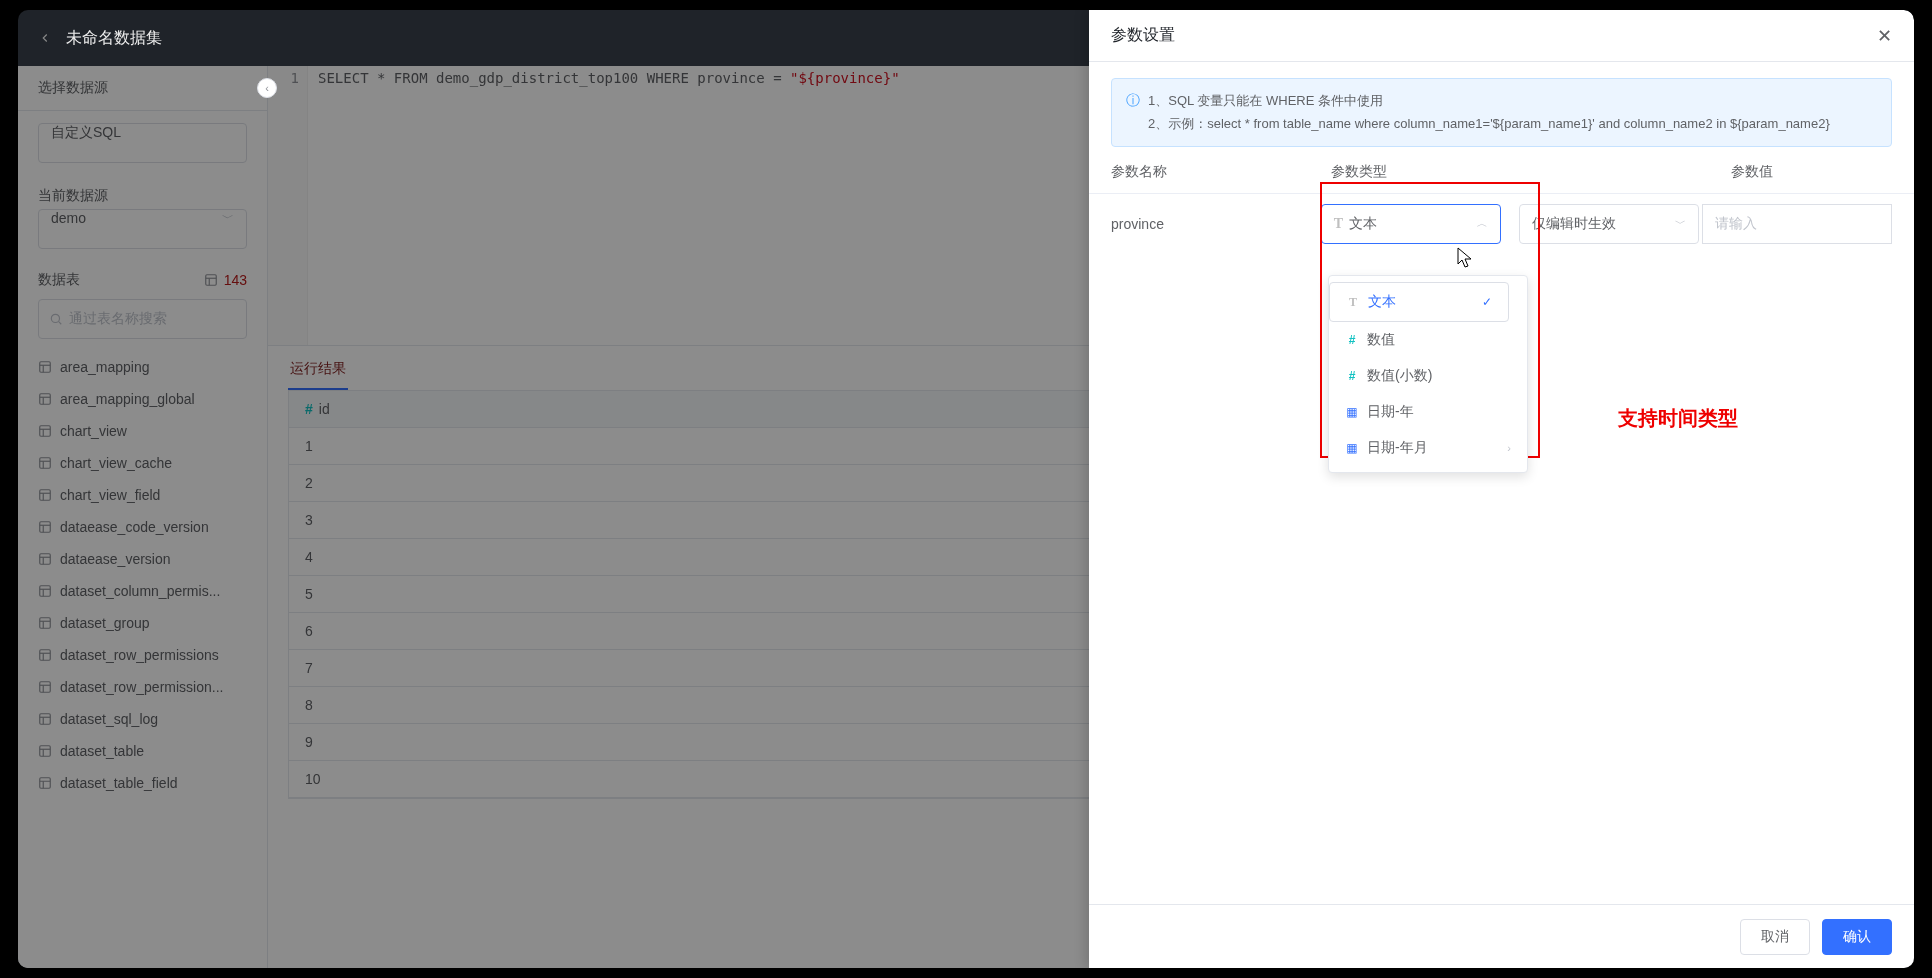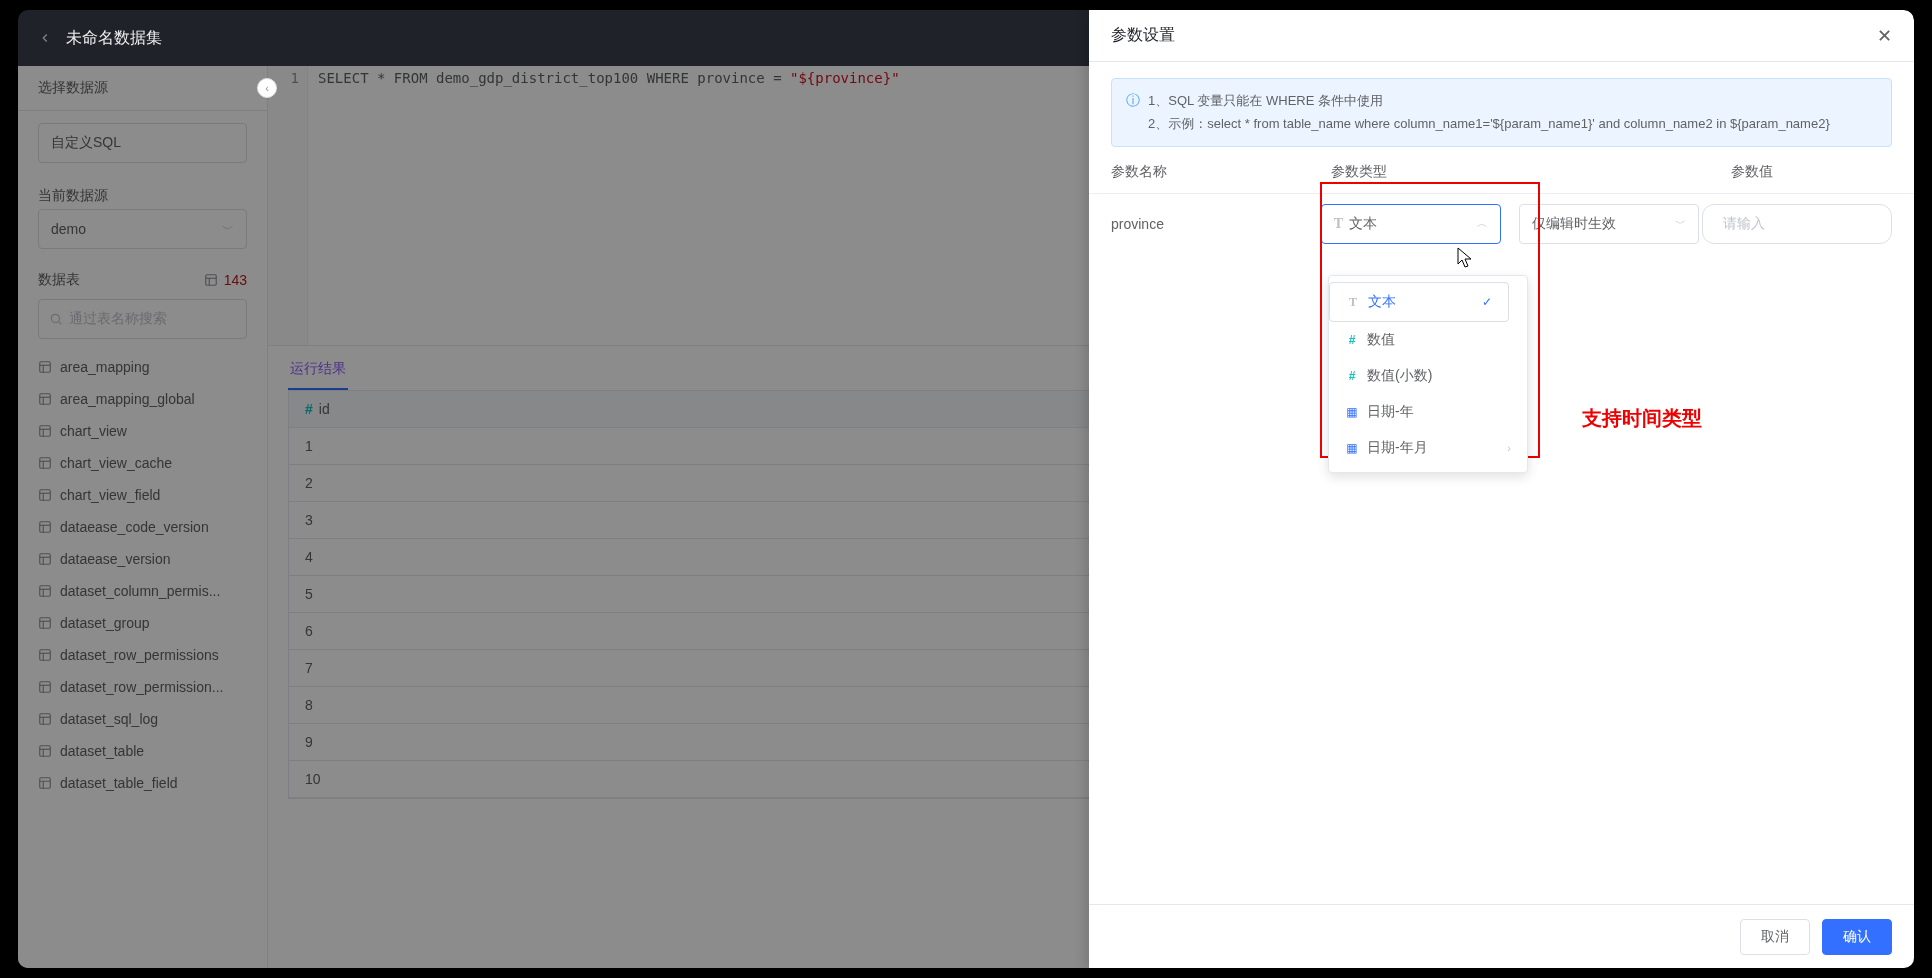--- a/index.html
+++ b/index.html
@@ -12,40 +12,40 @@
 .topbar .back { margin-right: 14px; color: #888; }
 .topbar .title { color: #eee; font-size: 16px; }
 
 .body { display: flex; height: calc(100% - 56px); background: #fff; position: relative; }
 
 
 .sidebar { width: 250px; border-right: 1px solid #e4e7ed; display: flex; flex-direction: column; }
 .side-sec { padding: 12px 20px; display:flex; align-items:center; justify-content:space-between;}
 .side-sec.header { border-bottom: 1px solid #e4e7ed; }
 .collapse-btn { width: 20px; height: 20px; border:1px solid #dcdfe6; border-radius:50%; display:flex;align-items:center;justify-content:center; color:#909399; font-size:11px; margin-left:auto; background:#fff; position:relative; right:-30px; z-index:5}
-.select { height: 40px; border: 1px solid #dcdfe6; border-radius: 4px; display: flex; align-items: center; padding: 0 12px; color: #606266; justify-content: space-between; margin: 0 20px 12px; }
+.select { height: 40px; border: 1px solid #dcdfe6; border-radius: 4px; display: flex; padding: 0 12px; color: #606266; justify-content: space-between; margin: 0 20px 12px; }
 .select .chev { color: #c0c4cc; font-size: 12px; }
 .side-sub { padding: 10px 20px; display:flex; justify-content:space-between; align-items:center; color:#606266 }
 .side-sub .count { color:#b91c1c; display:flex; align-items:center; gap:6px }
 .search { margin: 0 20px 6px; height: 40px; border:1px solid #dcdfe6; border-radius:4px; display:flex; align-items:center; padding:0 10px; color:#c0c4cc; gap:6px }
 .tables { flex:1; overflow-y:auto; padding: 6px 0 }
 .tables::-webkit-scrollbar { width:8px }
 .tables::-webkit-scrollbar-thumb { background:#888; border-radius:4px }
 .table-item { display:flex; align-items:center; gap:8px; padding: 8px 20px; color:#606266; white-space:nowrap; overflow:hidden; text-overflow:ellipsis }
 .tbl-icon { color:#909399; font-size:12px }
 
 
 .main { flex:1; display:flex; flex-direction:column; position:relative }
 .editor { height: 280px; border-bottom:1px solid #e4e7ed; display:flex; font-family: Consolas, Menlo, monospace; font-size:14px; }
 .gutter { width:40px; text-align:right; padding:4px 8px; color:#909399; background:#fafafa; border-right:1px solid #f0f0f0 }
 .code { padding:4px 10px; color:#606266 }
 .code .str { color:#cf1322 }
 .results { flex:1; display:flex; flex-direction:column; padding:14px 20px 0 }
 .tabs { display:flex; gap:20px; border-bottom:1px solid #e4e7ed }
-.tab { padding:0 2px 10px; color:#8b5cf6; border-bottom:2px solid #3370ff }
+.tab { padding:0 2px 10px; color:#7f1d1d; border-bottom:2px solid #3370ff }
 .rtable { border:1px solid #e4e7ed; border-top:none }
 .rhead, .rrow { display:flex; border-bottom:1px solid #e4e7ed; }
 .rhead { background:#f5f7fa }
 .rcell { padding:10px 16px; flex:1; color:#606266; font-size:14px }
 .rhead .rcell { color:#606266; display:flex; align-items:center; gap:6px }
 .hash { color:#13c2c2; font-weight:bold }
 
 
 .overlay { position:absolute; inset:0; background:rgba(0,0,0,0.45); pointer-events:none }
 
@@ -58,39 +58,39 @@
 .info .ic { color:#409eff; font-size:14px; line-height:1.6 }
 .param-head { display:flex; padding:16px 22px 12px; border-bottom:1px solid #ebeef5; color:#606266; font-size:14px }
 .param-row { display:flex; padding:10px 22px; align-items:center }
 .col-name { width:220px }
 .col-type { width:208px }
 .col-scope { width:192px }
 .col-val { flex:1 }
 .sel { height:40px; border:1px solid #dcdfe6; border-radius:4px; display:flex; align-items:center; padding:11px 12px; justify-content:space-between; color:#606266; width: 180px }
 .sel.active { border-color:#3370ff }
 .sel .chev { color:#c0c4cc; font-size:11px }
-.input { height:40px; border:1px solid #dcdfe6; border-radius:12px; padding:0 20px; color:#c0c4cc; display:flex; align-items:center; width:190px }
+.input { height:40px; border:1px solid #dcdfe6; border-radius:0; padding:0 12px; color:#c0c4cc; display:flex; align-items:center; width:190px }
 .type-t { color:#bfbfbf; font-family:serif; font-weight:bold; margin-right:6px }
 
 
 .dropdown { position:absolute; left:1310px; top:265px; width:200px; background:#fff; border:1px solid #e4e7ed; border-radius:4px; box-shadow:0 4px 12px rgba(0,0,0,.12); padding:6px 0; z-index:50 }
 .dd-item { display:flex; align-items:center; justify-content:space-between; padding:9px 16px; color:#606266; font-size:14px }
 .dd-item.sel { color:#3370ff }
 .dd-item .ic { margin-right:8px; font-size:12px; display:inline-block; width:14px; text-align:center }
 .dd-item .lbl { flex:1 }
 .ic-t { color:#bfbfbf; font-family:serif; font-weight:bold }
 .ic-h { color:#13c2c2; font-weight:bold }
 .ic-d { color:#3370ff }
 .check { color:#3370ff; font-size:12px }
 .chev-r { color:#c0c4cc; font-size:11px }
 
 
 .highlight { position:absolute; border:2px solid #ee0000; pointer-events:none; }
 .h1 { left:1302px; top:172px; width:220px; height:276px }
-.note { position:absolute; left:1564px; top:395px; color:#ee0000; font-size:20px; font-family: "SimSun", serif; font-weight:bold }
+.note { position:absolute; left:1600px; top:395px; color:#ee0000; font-size:20px; font-family: "SimSun", serif; font-weight:bold }
 
 
 .cursor { position:absolute; left:1438px; top:236px; z-index:60; pointer-events:none }
 
 
 .panel-foot { margin-top:auto; height:64px; border-top:1px solid #e4e7ed; display:flex; align-items:center; justify-content:flex-end; gap:12px; padding:0 22px }
 .btn { height:36px; padding:0 20px; border-radius:4px; border:1px solid #dcdfe6; background:#fff; color:#606266; display:flex; align-items:center }
 .btn.primary { background:#3370ff; border-color:#3370ff; color:#fff }
 
 svg { display:block }

